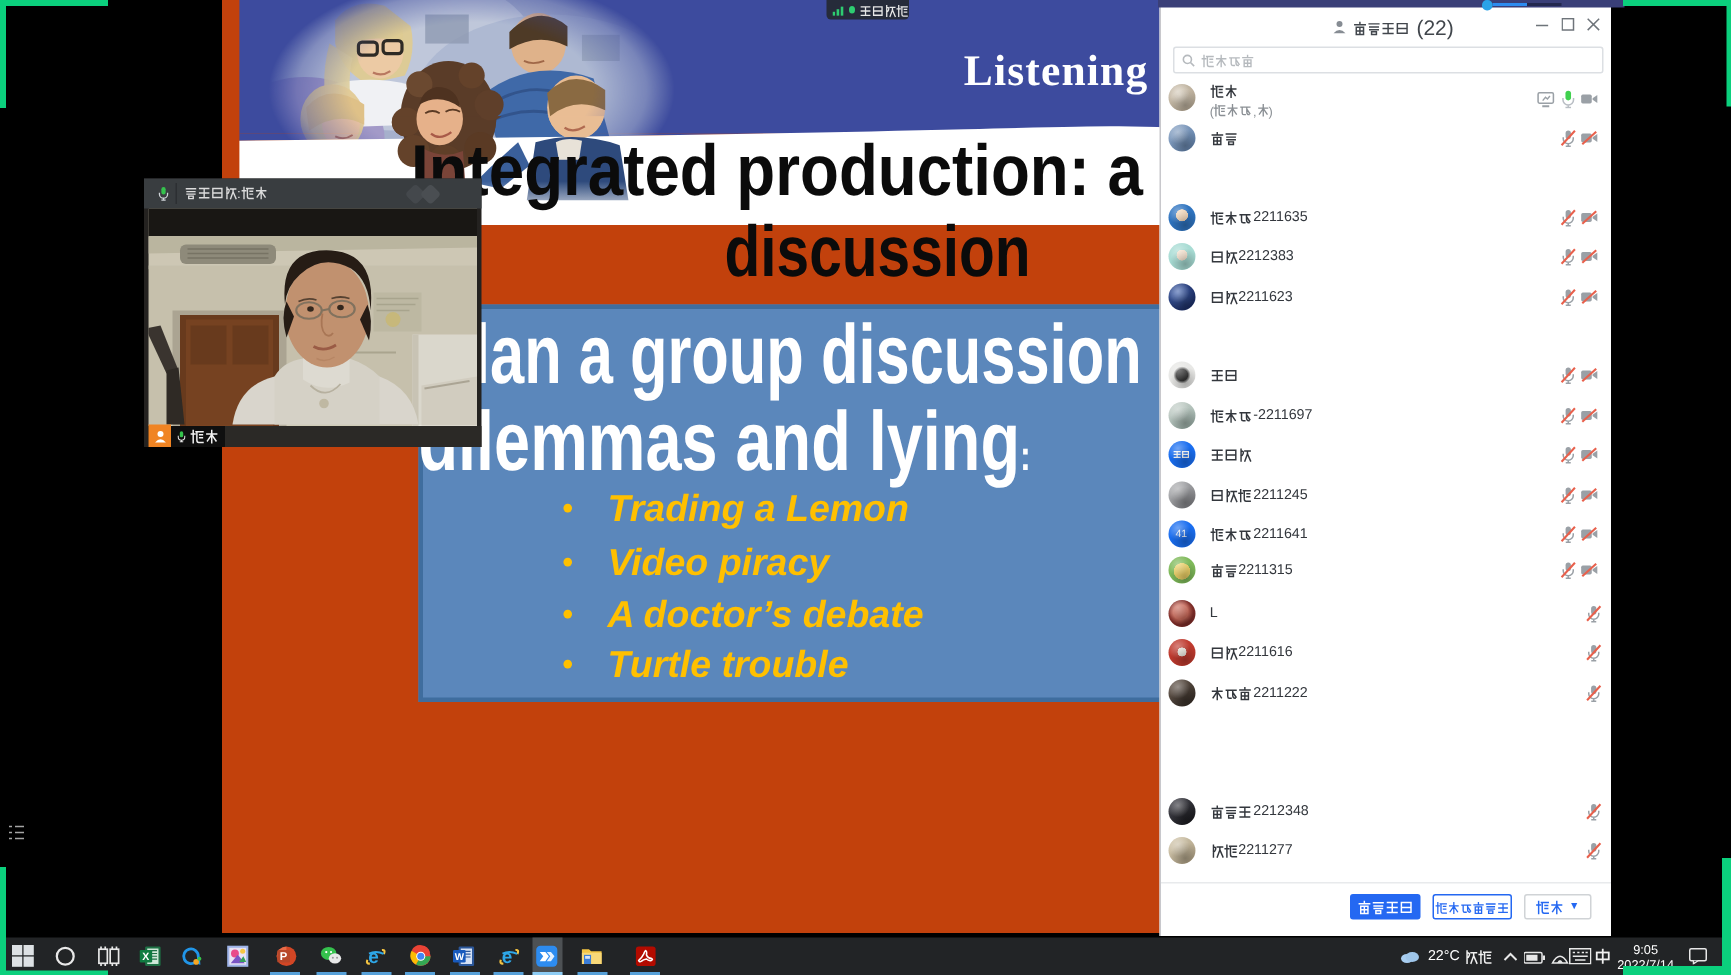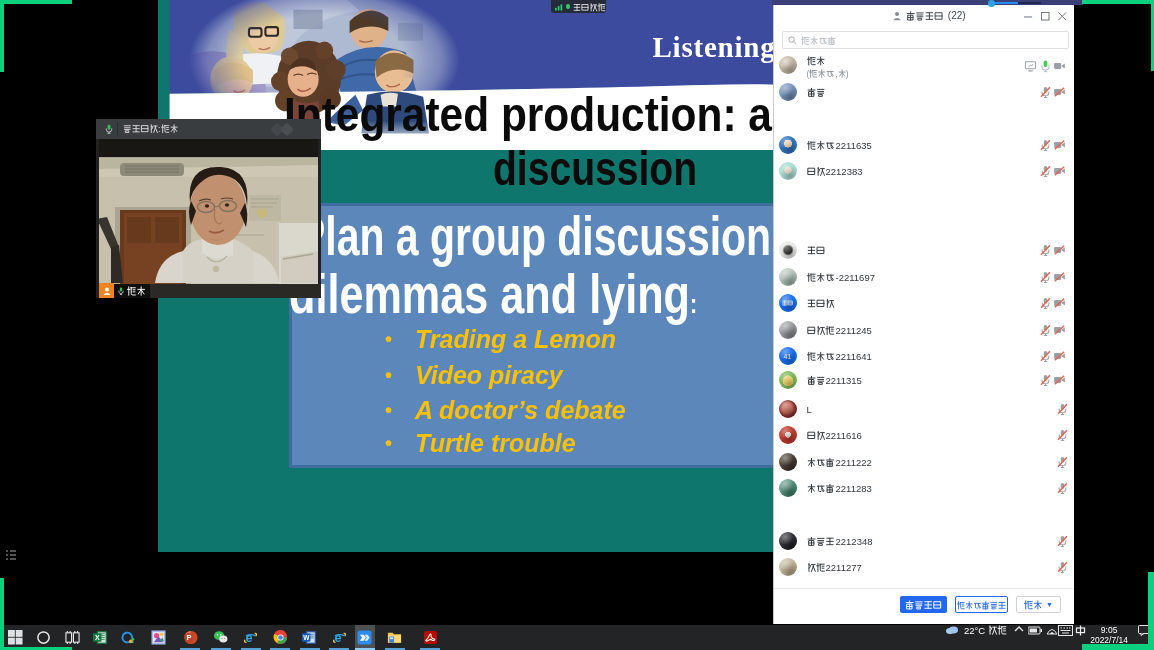--- a/index.html
+++ b/index.html
@@ -1,19 +1,19 @@
 <!DOCTYPE html>
 <html><head><meta charset="utf-8"><style>
 *{margin:0;padding:0;box-sizing:border-box}
 html,body{width:1154px;height:650px;overflow:hidden;background:#000;
  font-family:"Liberation Sans",sans-serif}
 #stage{position:absolute;inset:0}
 .abs{position:absolute}
 
-#slide{position:absolute;left:158px;top:0;width:719px;height:552px;background:#0f766e}
+#slide{position:absolute;left:148px;top:0;width:719px;height:622px;background:#c2410c}
 #banner{position:absolute;left:0;top:0;width:719px;height:150px}
 #title1{position:absolute;left:126px;top:90.5px;color:#0b0b0b;line-height:1;
  font-size:48px;font-weight:bold;white-space:nowrap;transform:scaleX(.884);transform-origin:0 0}
 #title2{position:absolute;left:334.5px;top:144.7px;color:#0b0b0b;line-height:1;
  font-size:48px;font-weight:bold;white-space:nowrap;transform:scaleX(.814);transform-origin:0 0}
 #bluebox{position:absolute;left:131px;top:203px;width:583px;height:265px;
  background:#5b87bb;border:3px solid #3f6d9e}
 #bb1{position:absolute;left:140px;top:208px;color:#fff;font-size:56px;line-height:1;
  font-weight:bold;white-space:nowrap;transform:scaleX(.731);transform-origin:0 0}
 #bb2{position:absolute;left:131px;top:265.5px;color:#fff;font-size:56px;line-height:1;font-weight:bold;
@@ -49,21 +49,21 @@
 #pbtns{position:absolute;left:0;top:584px;width:100%;height:36px;border-top:1px solid #e8eaec}
 .btn{position:absolute;top:7px;height:17px;border-radius:2px;display:flex;align-items:center;
  justify-content:center}
 
 .gbar{position:absolute;background:#0bd07d;z-index:60}
 
 #tb{position:absolute;left:0;top:625px;width:1154px;height:25px;background:#222426;z-index:40}
 .tbi{position:absolute;top:3px;width:19px;height:19px;display:flex;align-items:center;justify-content:center}
 .tbi svg{width:15px !important;height:15px !important;margin:0 !important}
 .ul{position:absolute;top:23.2px;height:1.6px;background:#56a0d8}
-#tray{position:absolute;right:0;top:0;height:25px;display:flex;align-items:flex-start;color:#fff;padding-right:4px}
+#tray{position:absolute;right:0;top:0;height:25px;display:flex;align-items:center;color:#fff;padding-right:16px}
 </style></head>
 <body>
 <div id="stage">
 
 <div id="slide">
  <svg id="banner" style="position:absolute;left:0;top:0" width="719" height="155" viewBox="0 0 719 155">
 <defs>
 <radialGradient id="fg" cx="0.5" cy="0.5" r="0.5">
  <stop offset="0.60" stop-color="#ffffff"></stop>
  <stop offset="0.86" stop-color="#888888"></stop>
@@ -285,21 +285,21 @@
           <path d="M1.2 11 Q6 5.6 10.8 11 Z" fill="#868c93"></path>
         </svg>
         <svg width="38" height="9" viewBox="0 0 38 9" style="display:inline-block;vertical-align:middle;overflow:visible">
           <g fill="none" stroke="#41464c" stroke-linecap="square">
             <path d="M0.8 2H9.4M5 0V2M2 4H8V10H2ZM2 7H8M5 4V10" transform="translate(0.56 0.94) scale(0.808)" stroke-width="1.22"></path>
             <path d="M1 1.2H9M1.5 3.8H8.5M1.5 6H8.5M3 7.8H7V10H3Z" transform="translate(9.96 0.94) scale(0.808)" stroke-width="1.22"></path>
             <path d="M1 1H9M1 5H9M1 9.2H9M5 1V9" transform="translate(19.36 0.94) scale(0.808)" stroke-width="1.22"></path>
             <path d="M1 1H9V9H1ZM1 5H9" transform="translate(28.76 0.94) scale(0.808)" stroke-width="1.22"></path>
           </g>
         </svg>
-        <span style="font-size:10px;color:#41464c">(22)</span>
+        <span style="font-size:14px;color:#41464c">(22)</span>
       </div>
  <div id="pctl">
   <svg width="9" height="9" viewBox="0 0 10 10">
           <path d="M0 5.5 H9" stroke="#6e747a" stroke-width="1.1"></path>
         </svg>
   <svg width="9" height="9" viewBox="0 0 10 10">
           <rect x="0.5" y="0.5" width="8.4" height="8.4" fill="none" stroke="#6e747a" stroke-width="1.1"></rect>
         </svg>
   <svg width="9" height="9" viewBox="0 0 10 10">
           <path d="M0.5 0.5 L9 9 M9 0.5 L0.5 9" stroke="#6e747a" stroke-width="1.1"></path>
@@ -423,20 +423,45 @@
         </div>
       </div>
 <div class="prow" style="top:154.2px">
         <div class="av" style="background:radial-gradient(circle at 50% 45%,#f7e3cf 0 26%,#a8dcd4 28%)"></div>
         <span class="nm"><svg width="18" height="9" viewBox="0 0 18 9" style="display:inline-block;vertical-align:middle;overflow:visible">
             <g fill="none" stroke="#33373d" stroke-linecap="square">
               <path d="M1 1H9V9H1ZM1 5H9" transform="translate(0.55 0.92) scale(0.791)" stroke-width="1.22"></path>
               <path d="M1.8 0V10M1.8 1.5Q4.5 1.5 3.5 4Q3 5.5 1.8 6M5 1.5H9.5M7.2 1.5V4M7.2 4 5 10M7.2 4 9.8 10" transform="translate(9.75 0.92) scale(0.791)" stroke-width="1.22"></path>
             </g>
           </svg>2212383</span>
+        <div class="ics">
+          <svg class="ic" viewBox="0 0 14 14">
+            <g stroke="#9aa0a6" fill="none" stroke-width="1.1">
+              <rect x="5.1" y="1.6" width="3.8" height="6.2" rx="1.9" fill="#9aa0a6" stroke="none"></rect>
+              <path d="M3.4 6.5v1a3.6 3.6 0 0 0 7.2 0v-1M7 11.2v1.6M5.2 12.9h3.6"></path>
+            </g>
+            <path d="M2.2 12.2 11.8 1.8" stroke="#e8604c" stroke-width="1.5" fill="none"></path>
+          </svg>
+          <svg class="ic" viewBox="0 0 14 14">
+            <g fill="#9aa0a6">
+              <rect x="1.2" y="3.8" width="7.6" height="6.4" rx="1.2"></rect>
+              <path d="M9.4 6.5 12.8 4.2v5.6L9.4 7.5z"></path>
+            </g>
+            <path d="M2 11.5 12 2.5" stroke="#e8604c" stroke-width="1.5" fill="none"></path>
+          </svg>
+        </div>
+      </div>
+<div class="prow" style="top:180.6px">
+        <div class="av" style="background:radial-gradient(circle at 35% 35%,#4a6bb5,#1d2f66 70%)"></div>
+        <span class="nm"><svg width="18" height="9" viewBox="0 0 18 9" style="display:inline-block;vertical-align:middle;overflow:visible">
+            <g fill="none" stroke="#33373d" stroke-linecap="square">
+              <path d="M1 1H9V9H1ZM1 5H9" transform="translate(0.55 0.92) scale(0.791)" stroke-width="1.22"></path>
+              <path d="M1.8 0V10M1.8 1.5Q4.5 1.5 3.5 4Q3 5.5 1.8 6M5 1.5H9.5M7.2 1.5V4M7.2 4 5 10M7.2 4 9.8 10" transform="translate(9.75 0.92) scale(0.791)" stroke-width="1.22"></path>
+            </g>
+          </svg> 2211623</span>
         <div class="ics">
           <svg class="ic" viewBox="0 0 14 14">
             <g stroke="#9aa0a6" fill="none" stroke-width="1.1">
               <rect x="5.1" y="1.6" width="3.8" height="6.2" rx="1.9" fill="#9aa0a6" stroke="none"></rect>
               <path d="M3.4 6.5v1a3.6 3.6 0 0 0 7.2 0v-1M7 11.2v1.6M5.2 12.9h3.6"></path>
             </g>
             <path d="M2.2 12.2 11.8 1.8" stroke="#e8604c" stroke-width="1.5" fill="none"></path>
           </svg>
           <svg class="ic" viewBox="0 0 14 14">
             <g fill="#9aa0a6">
@@ -649,39 +674,20 @@
       </div>
 <div class="prow" style="top:444.59999999999997px">
         <div class="av" style="background:linear-gradient(135deg,#6b5d52,#2e2620)"></div>
         <span class="nm"><svg width="28" height="9" viewBox="0 0 28 9" style="display:inline-block;vertical-align:middle;overflow:visible">
             <g fill="none" stroke="#33373d" stroke-linecap="square">
               <path d="M5 0V10M1 3H9M4.6 4L1.5 8.5M5.4 4L8.5 8.5" transform="translate(0.55 0.92) scale(0.791)" stroke-width="1.22"></path>
               <path d="M1 2.2H9.2M2.2 2.2V7.5Q2.2 9 3.6 9H5M6.4 2.2V6.5Q6.4 9 8.4 9M6.8 4.5 9.2 8" transform="translate(9.75 0.92) scale(0.791)" stroke-width="1.22"></path>
               <path d="M0.8 2H9.4M5 0V2M2 4H8V10H2ZM2 7H8M5 4V10" transform="translate(18.95 0.92) scale(0.791)" stroke-width="1.22"></path>
             </g>
           </svg> 2211222</span>
-        <div class="ics one">
-          <svg class="ic" viewBox="0 0 14 14">
-            <g stroke="#9aa0a6" fill="none" stroke-width="1.1">
-              <rect x="5.1" y="1.6" width="3.8" height="6.2" rx="1.9" fill="#9aa0a6" stroke="none"></rect>
-              <path d="M3.4 6.5v1a3.6 3.6 0 0 0 7.2 0v-1M7 11.2v1.6M5.2 12.9h3.6"></path>
-            </g>
-            <path d="M2.2 12.2 11.8 1.8" stroke="#e8604c" stroke-width="1.5" fill="none"></path>
-          </svg>
-        </div>
-      </div>
-<div class="prow" style="top:471.0px">
-        <div class="av" style="background:linear-gradient(135deg,#7fb3a0,#2e6b58)"></div>
-        <span class="nm"><svg width="28" height="9" viewBox="0 0 28 9" style="display:inline-block;vertical-align:middle;overflow:visible">
-            <g fill="none" stroke="#33373d" stroke-linecap="square">
-              <path d="M5 0V10M1 3H9M4.6 4L1.5 8.5M5.4 4L8.5 8.5" transform="translate(0.55 0.92) scale(0.791)" stroke-width="1.22"></path>
-              <path d="M1 2.2H9.2M2.2 2.2V7.5Q2.2 9 3.6 9H5M6.4 2.2V6.5Q6.4 9 8.4 9M6.8 4.5 9.2 8" transform="translate(9.75 0.92) scale(0.791)" stroke-width="1.22"></path>
-              <path d="M0.8 2H9.4M5 0V2M2 4H8V10H2ZM2 7H8M5 4V10" transform="translate(18.95 0.92) scale(0.791)" stroke-width="1.22"></path>
-            </g>
-          </svg>2211283</span>
         <div class="ics one">
           <svg class="ic" viewBox="0 0 14 14">
             <g stroke="#9aa0a6" fill="none" stroke-width="1.1">
               <rect x="5.1" y="1.6" width="3.8" height="6.2" rx="1.9" fill="#9aa0a6" stroke="none"></rect>
               <path d="M3.4 6.5v1a3.6 3.6 0 0 0 7.2 0v-1M7 11.2v1.6M5.2 12.9h3.6"></path>
             </g>
             <path d="M2.2 12.2 11.8 1.8" stroke="#e8604c" stroke-width="1.5" fill="none"></path>
           </svg>
         </div>
       </div>

